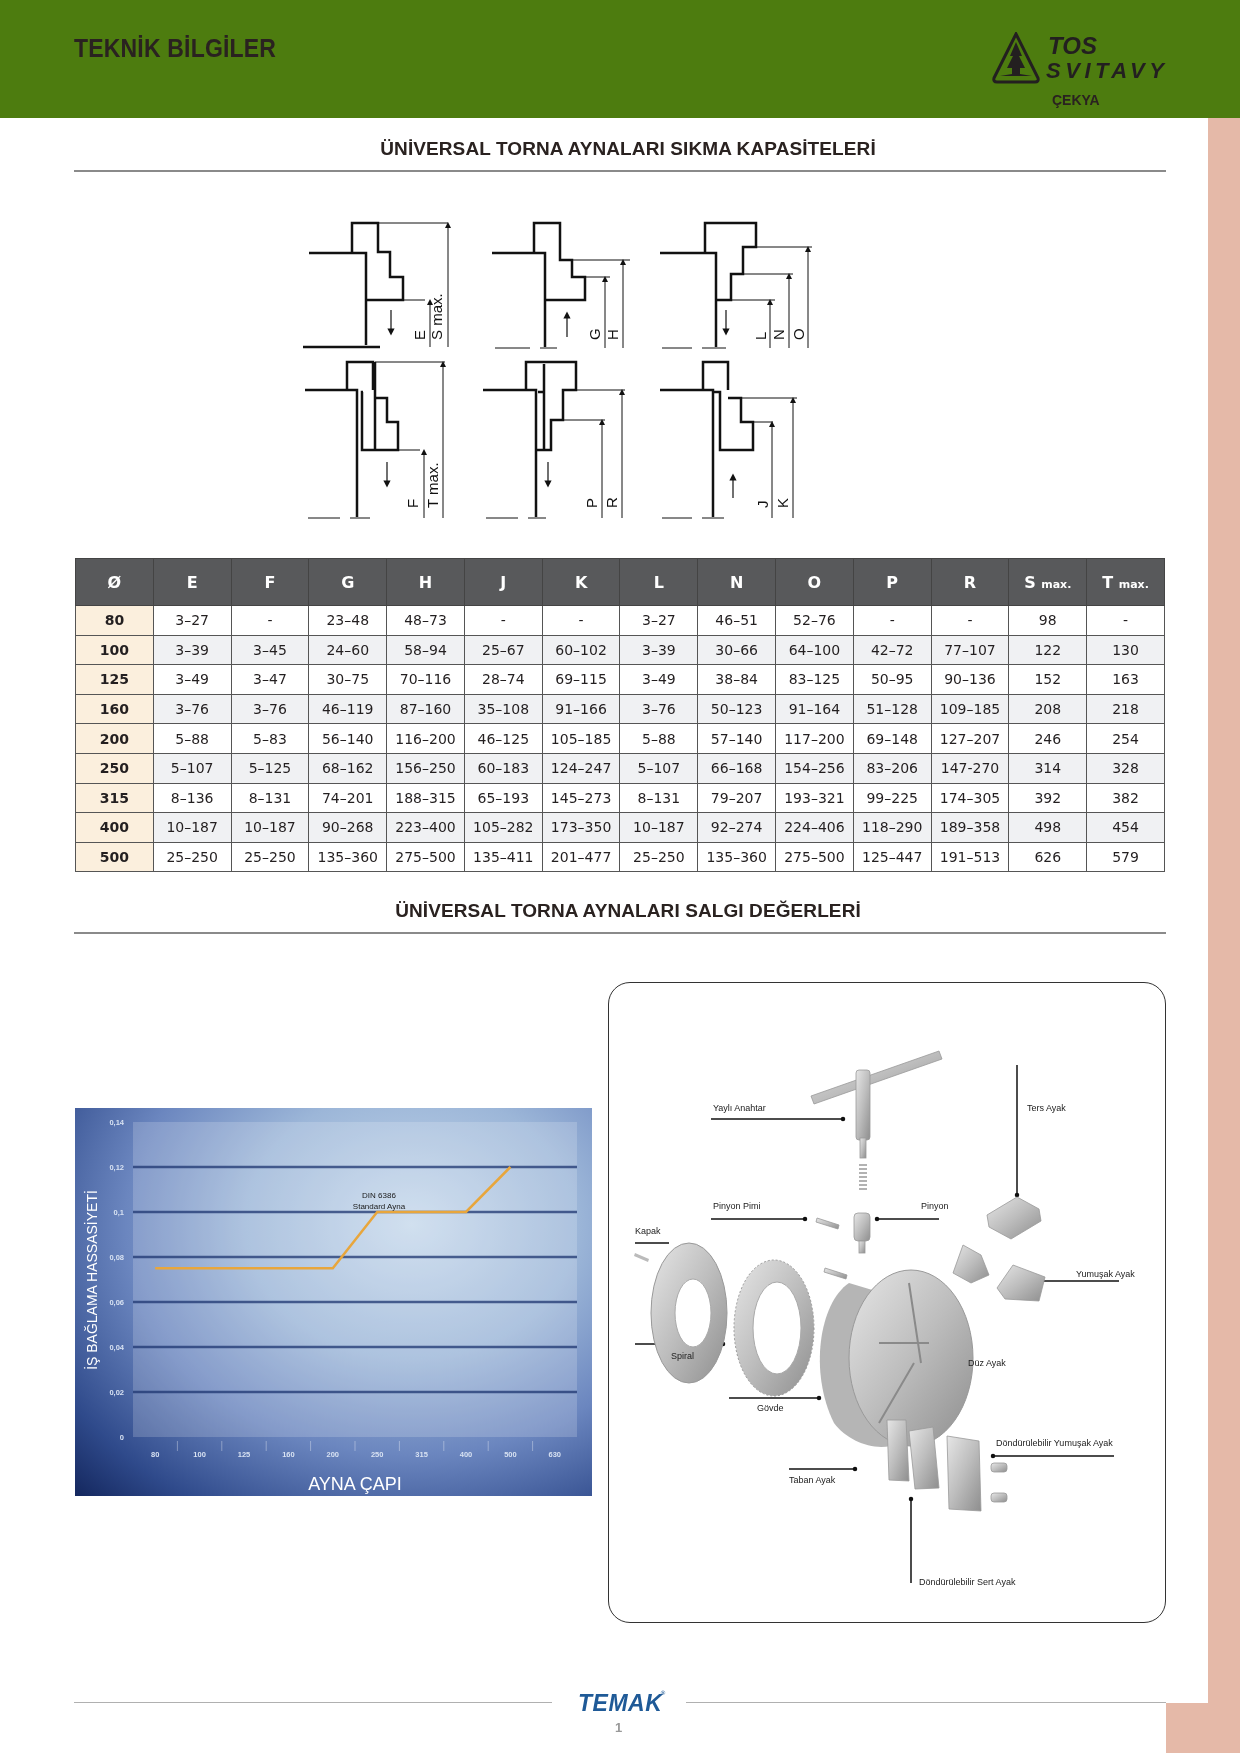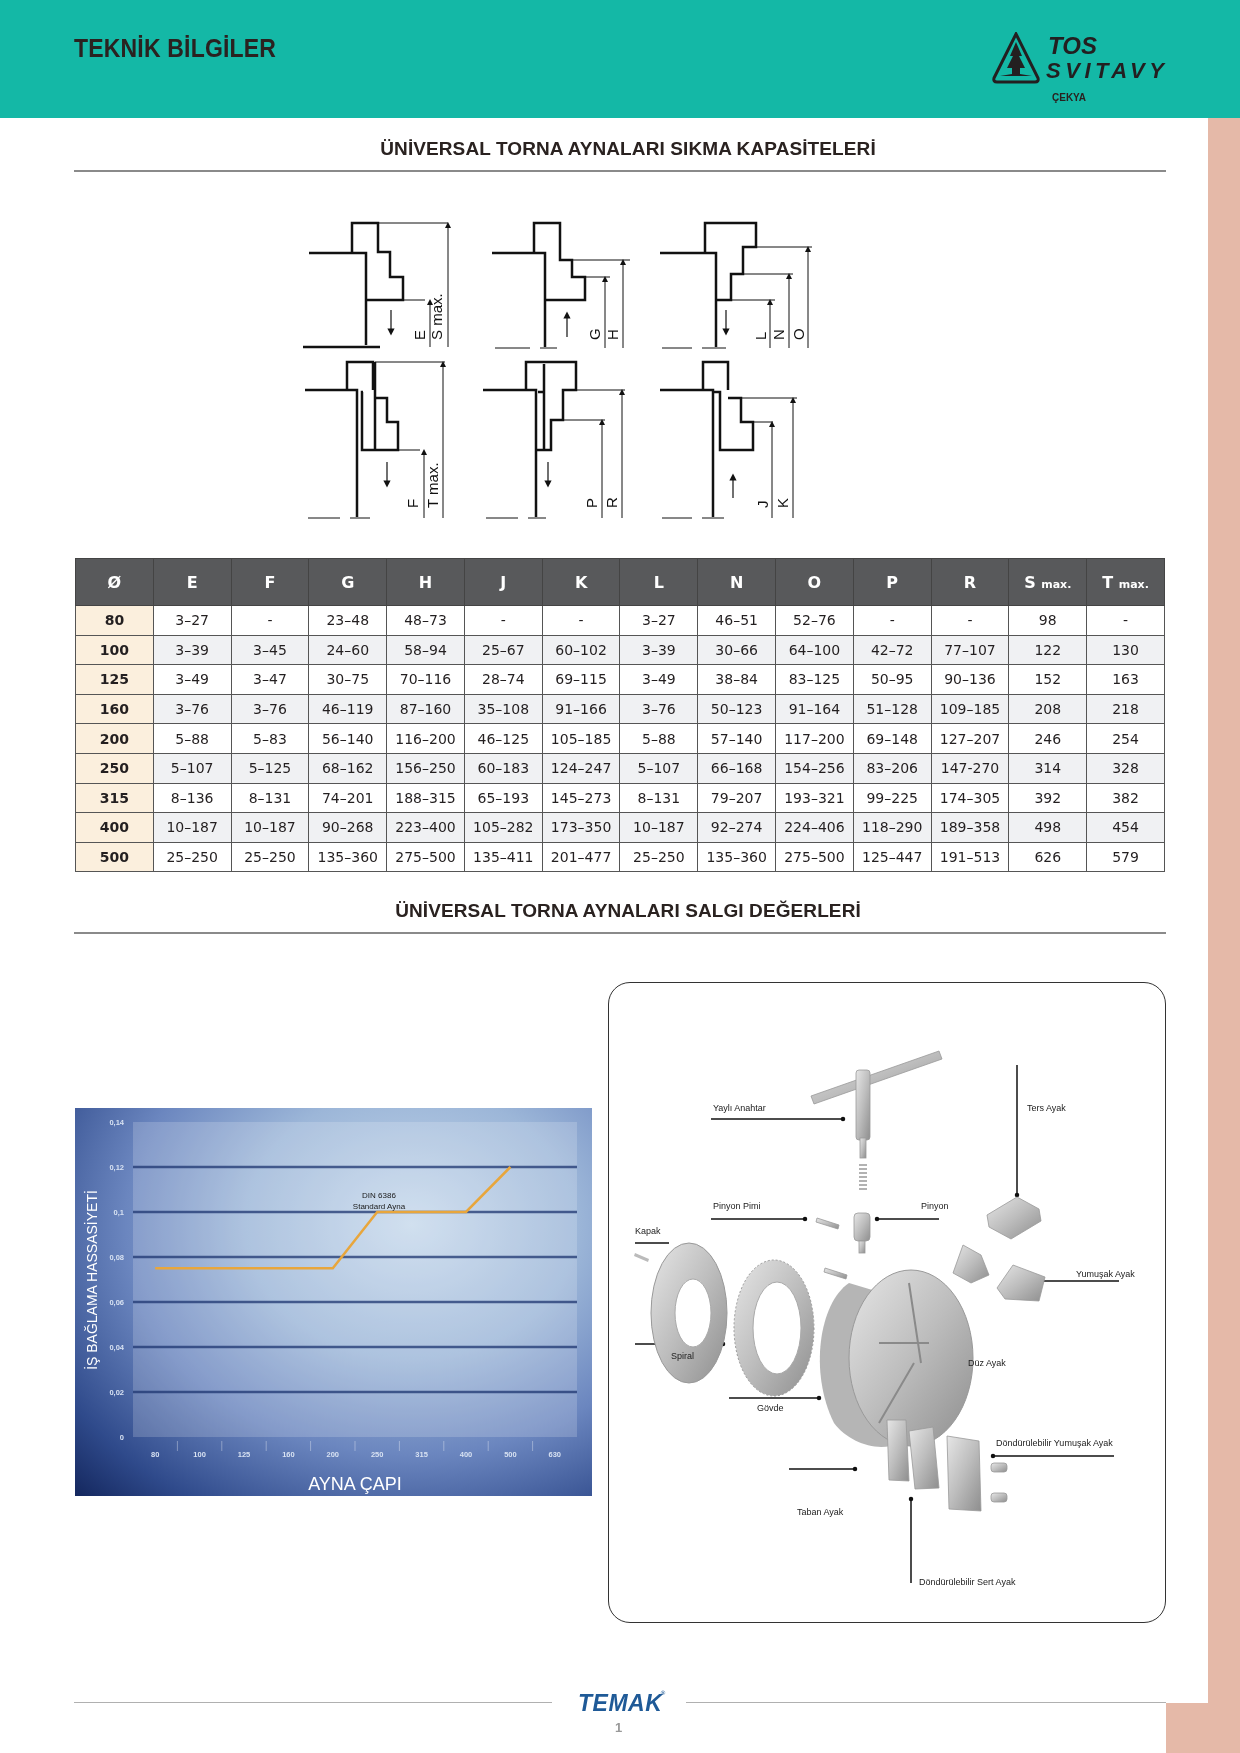--- a/index.html
+++ b/index.html
@@ -1,22 +1,22 @@
 <!DOCTYPE html>
 <html><head>
 <meta charset="utf-8">
 <style>
   * { box-sizing: border-box; margin: 0; padding: 0; }
   html, body { width: 1240px; height: 1753px; overflow: hidden; }
   body { background: #e5b9a8; font-family: "DejaVu Sans", sans-serif; position: relative; }
 
-  .header { position: absolute; left: 0; top: 0; width: 1240px; height: 118px; background: #14b8a6; }
+  .header { position: absolute; left: 0; top: 0; width: 1240px; height: 118px; background: #4d7c0f; }
   .header-title { position: absolute; left: 74px; top: 34px; font-family: "Liberation Sans", sans-serif; font-weight: 700; font-size: 25px; color: #2a2220; letter-spacing: 0.2px; transform: scaleX(0.92); transform-origin: left; }
   .logo { position: absolute; left: 992px; top: 32px; width: 176px; height: 52px; }
-  .logo-sub { position: absolute; left: 1052px; top: 92px; font-family: "Liberation Sans", sans-serif; font-weight: 700; font-size: 10px; color: #2a2220; text-align: right; }
+  .logo-sub { position: absolute; left: 1052px; top: 92px; font-family: "Liberation Sans", sans-serif; font-weight: 700; font-size: 14px; color: #2a2220; text-align: right; }
 
   .page { position: absolute; left: 0; top: 118px; width: 1208px; height: 1585px; background: #ffffff; }
   .page-bottom-ext { position: absolute; left: 0; top: 1703px; width: 1166px; height: 50px; background: #ffffff; }
 
   .section-title { position: absolute; left: 82px; width: 1092px; text-align: center; font-family: "Liberation Sans", sans-serif; font-weight: 700; font-size: 19px; color: #2a2220; letter-spacing: 0.1px; }
   .section-rule { position: absolute; left: 74px; width: 1092px; height: 2px; background: #8a8a8a; }
 
   .diagram { position: absolute; left: 300px; top: 210px; width: 650px; height: 310px; }
 
   table.cap { position: absolute; left: 75px; top: 558px; width: 1090px; border-collapse: collapse; font-family: "DejaVu Sans", sans-serif; }
@@ -456,21 +456,21 @@
   <div class="part-label" style="left:104px;top:120px;">Yaylı Anahtar</div>
   <div class="part-label" style="left:418px;top:120px;">Ters Ayak</div>
   <div class="part-label" style="left:104px;top:218px;">Pinyon Pimi</div>
   <div class="part-label" style="left:312px;top:218px;">Pinyon</div>
   <div class="part-label" style="left:26px;top:243px;">Kapak</div>
   <div class="part-label" style="left:467px;top:286px;">Yumuşak Ayak</div>
   <div class="part-label" style="left:62px;top:368px;">Spiral</div>
   <div class="part-label" style="left:359px;top:375px;text-align:right;">Düz Ayak</div>
   <div class="part-label" style="left:148px;top:420px;">Gövde</div>
   <div class="part-label" style="left:387px;top:455px;">Döndürülebilir Yumuşak Ayak</div>
-  <div class="part-label" style="left:188px;top:492px;margin-top:32px;">Taban Ayak</div>
+  <div class="part-label" style="left:180px;top:492px;">Taban Ayak</div>
   <div class="part-label" style="left:310px;top:594px;">Döndürülebilir Sert Ayak</div>
 </div>
 
 <div class="footer-rule-l"></div>
 <div class="footer-rule-r"></div>
 <div class="footer-logo">TEMAK</div>
 <div class="footer-reg">®</div>
 <div class="page-num">1</div>
 
 </body></html>

